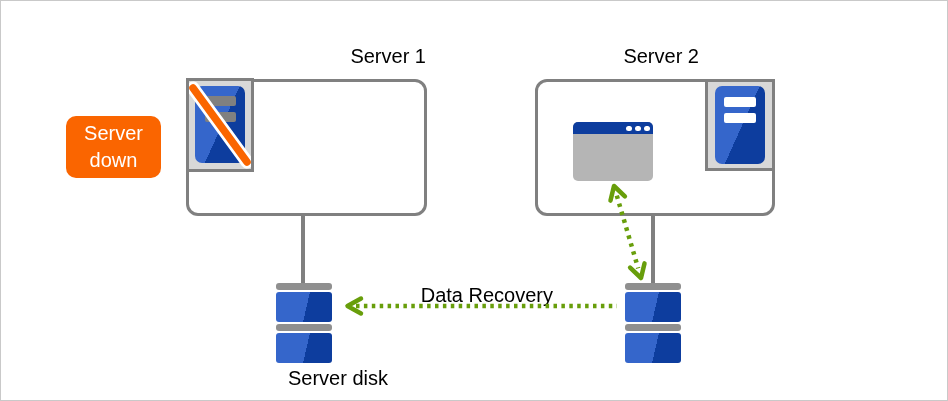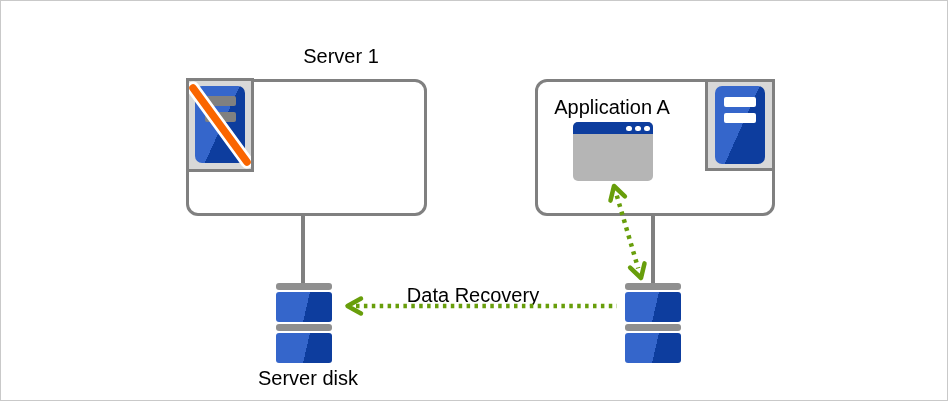--- a/index.html
+++ b/index.html
@@ -9,21 +9,21 @@
     box-sizing:border-box;
     border:1px solid #c9c9c9;
     background:#ffffff;
     font-family:"Liberation Sans","DejaVu Sans",sans-serif;
     overflow:hidden;
   }
   .label{
     position:absolute;
     font-size:20px;
     color:#000000;
-    text-align:center;
+    text-align:right;
     white-space:nowrap;
   }
   
   .badge{
     position:absolute;
     left:65px;top:115px;
     width:95px;height:62px;
     background:#FA6500;
     border-radius:10px;
     color:#ffffff;
@@ -113,22 +113,27 @@
   #server2-title{left:528px;top:44px;width:170px;}
   #app-label{left:531px;top:95px;width:160px;}
   #recovery-label{left:392px;top:283px;width:160px;}
   #mirror-label{left:227px;top:366px;width:160px;}
 </style>
 </head>
 <body>
 
 <div id="canvas">
 
+  <div class="badge">
+    <span>Server</span>
+    <span>down</span>
+  </div>
 
   <div class="label" id="server1-title">Server 1</div>
+  <div class="label" id="server2-title">Server 2</div>
 
   <div class="server-box" id="server1-box"></div>
   <div class="server-box" id="server2-box"></div>
 
   <div class="icon-panel" id="server1-panel">
     <svg width="62" height="88" viewBox="0 0 62 88">
       <defs>
         <linearGradient id="towerGrad1" x1="0" y1="0.15" x2="1" y2="0.85">
           <stop offset="0.53" stop-color="#3566CB"></stop>
           <stop offset="0.53" stop-color="#0D3D9E"></stop>
@@ -149,21 +154,20 @@
           <stop offset="0.53" stop-color="#3566CB"></stop>
           <stop offset="0.53" stop-color="#0D3D9E"></stop>
         </linearGradient>
       </defs>
       <rect x="7" y="4" width="50" height="78" rx="7" fill="url(#towerGrad2)"></rect>
       <rect x="16" y="15" width="32" height="10" rx="2" fill="#ffffff"></rect>
       <rect x="16" y="31" width="32" height="10" rx="2" fill="#ffffff"></rect>
     </svg>
   </div>
 
-  <div class="label" id="app-label">Application A</div>
   <div class="app-window">
     <div class="app-titlebar">
       <span class="app-dot" style="left:53px"></span>
       <span class="app-dot" style="left:62px"></span>
       <span class="app-dot" style="left:71px"></span>
     </div>
   </div>
 
   <div class="connector" id="connector-1"></div>
   <div class="connector" id="connector-2"></div>

